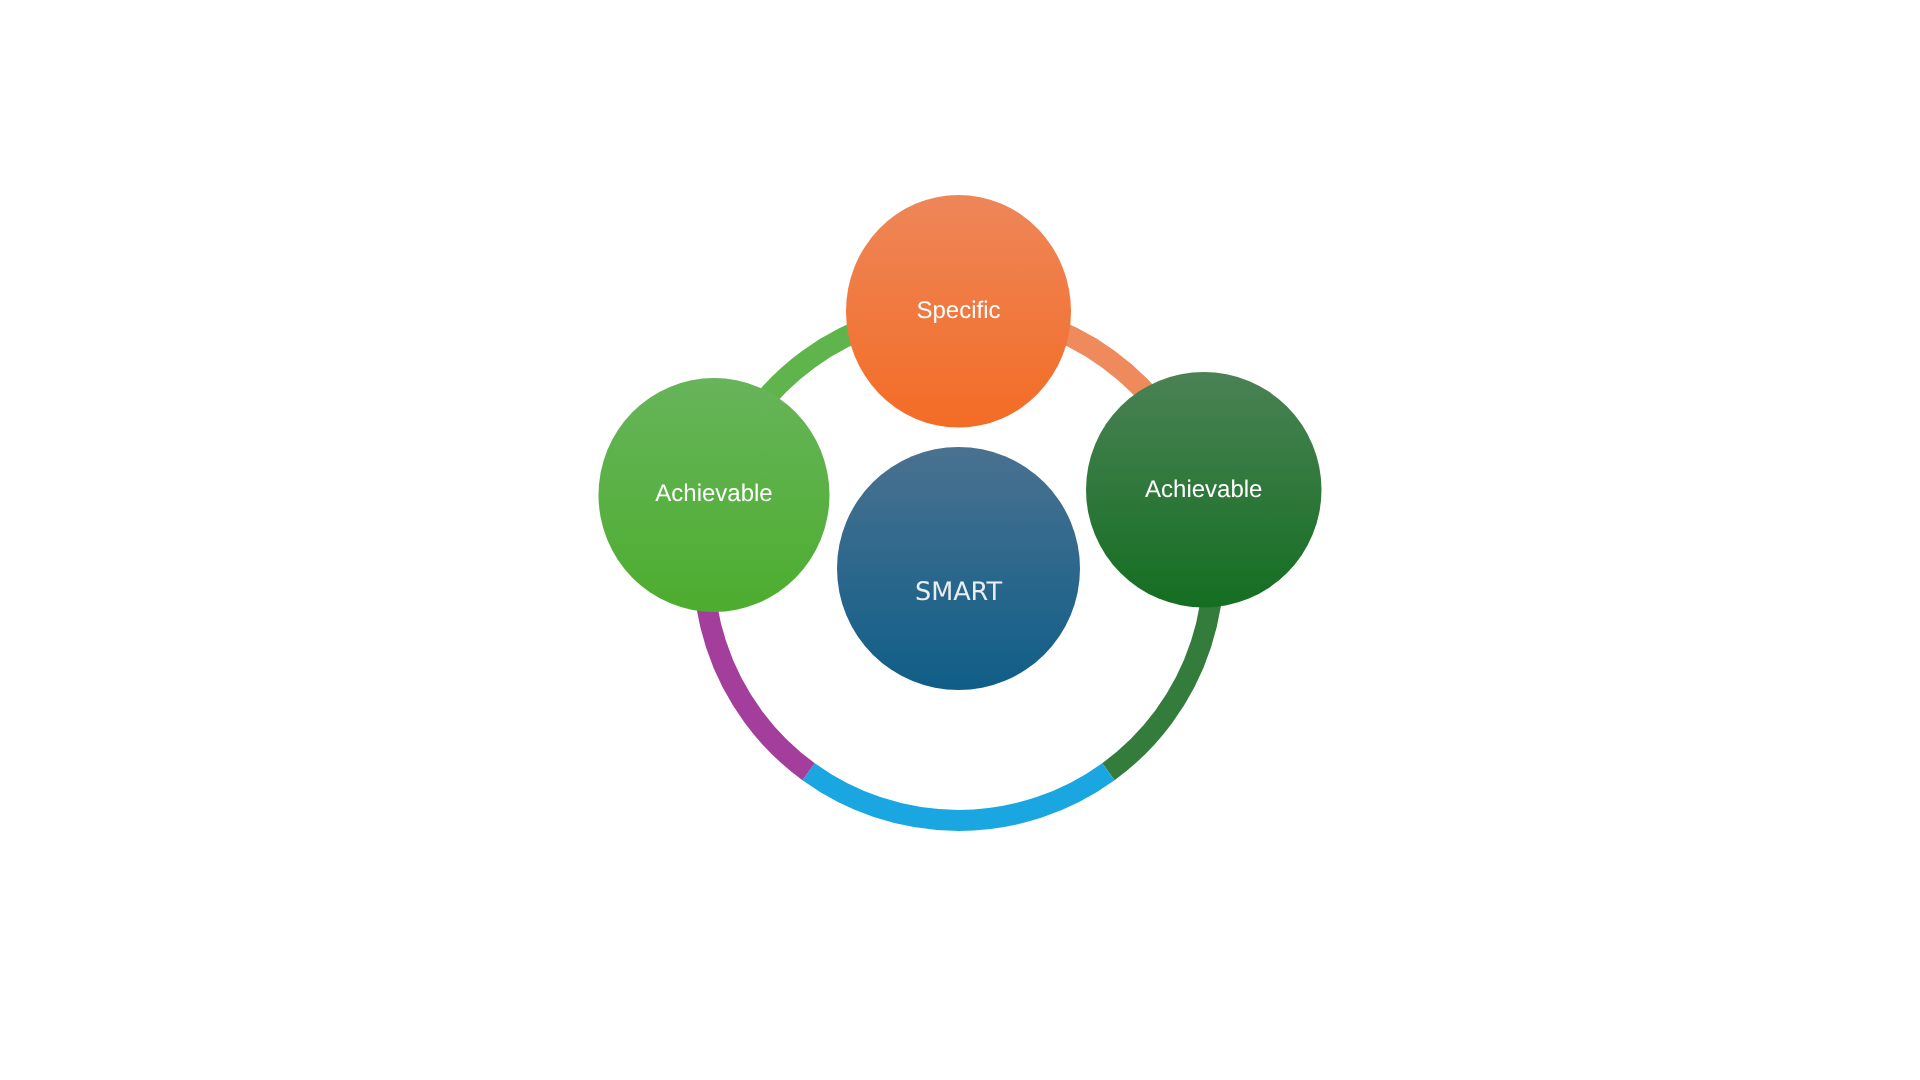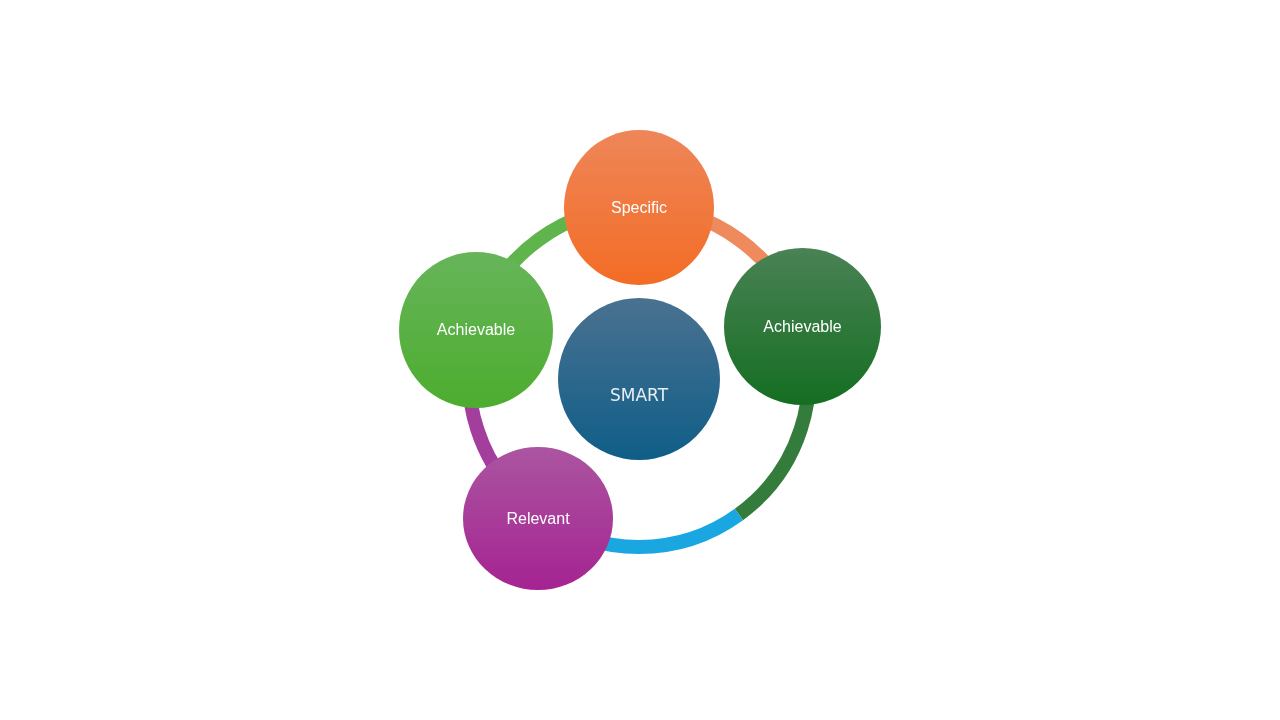--- a/index.html
+++ b/index.html
@@ -72,23 +72,20 @@
 
   <div class="node" style="left:564px; top:130px; width:150px; height:155px; background: linear-gradient(180deg, #ee8659 0%, #f36c25 100%);">
     <span>Specific</span>
   </div>
 
   <div class="node" style="left:724px; top:248px; width:157px; height:157px; background: linear-gradient(180deg, #4a8255 0%, #146e21 100%);">
     <span>Achievable</span>
   </div>
 
 
-  <div class="node" style="left:463px; top:447px; width:150px; height:143px; background: linear-gradient(180deg, #ab55a0 0%, #a52392 100%);">
-    <span>Relevant</span>
-  </div>
 
   <div class="node" style="left:399px; top:252px; width:154px; height:156px; background: linear-gradient(180deg, #67b45a 0%, #4cad2e 100%);">
     <span>Achievable</span>
   </div>
 
   <div class="node center-node" style="left:558px; top:298px; width:162px; height:162px; background: linear-gradient(180deg, #4a7190 0%, #0f5e88 100%);">
     <span>SMART</span>
   </div>
 
 </div>

